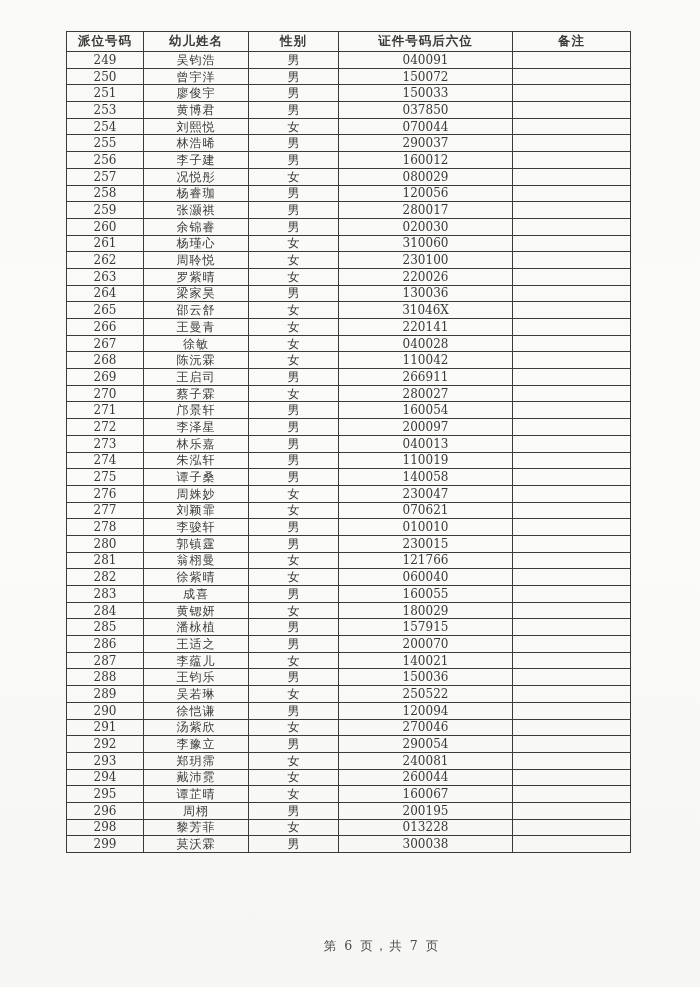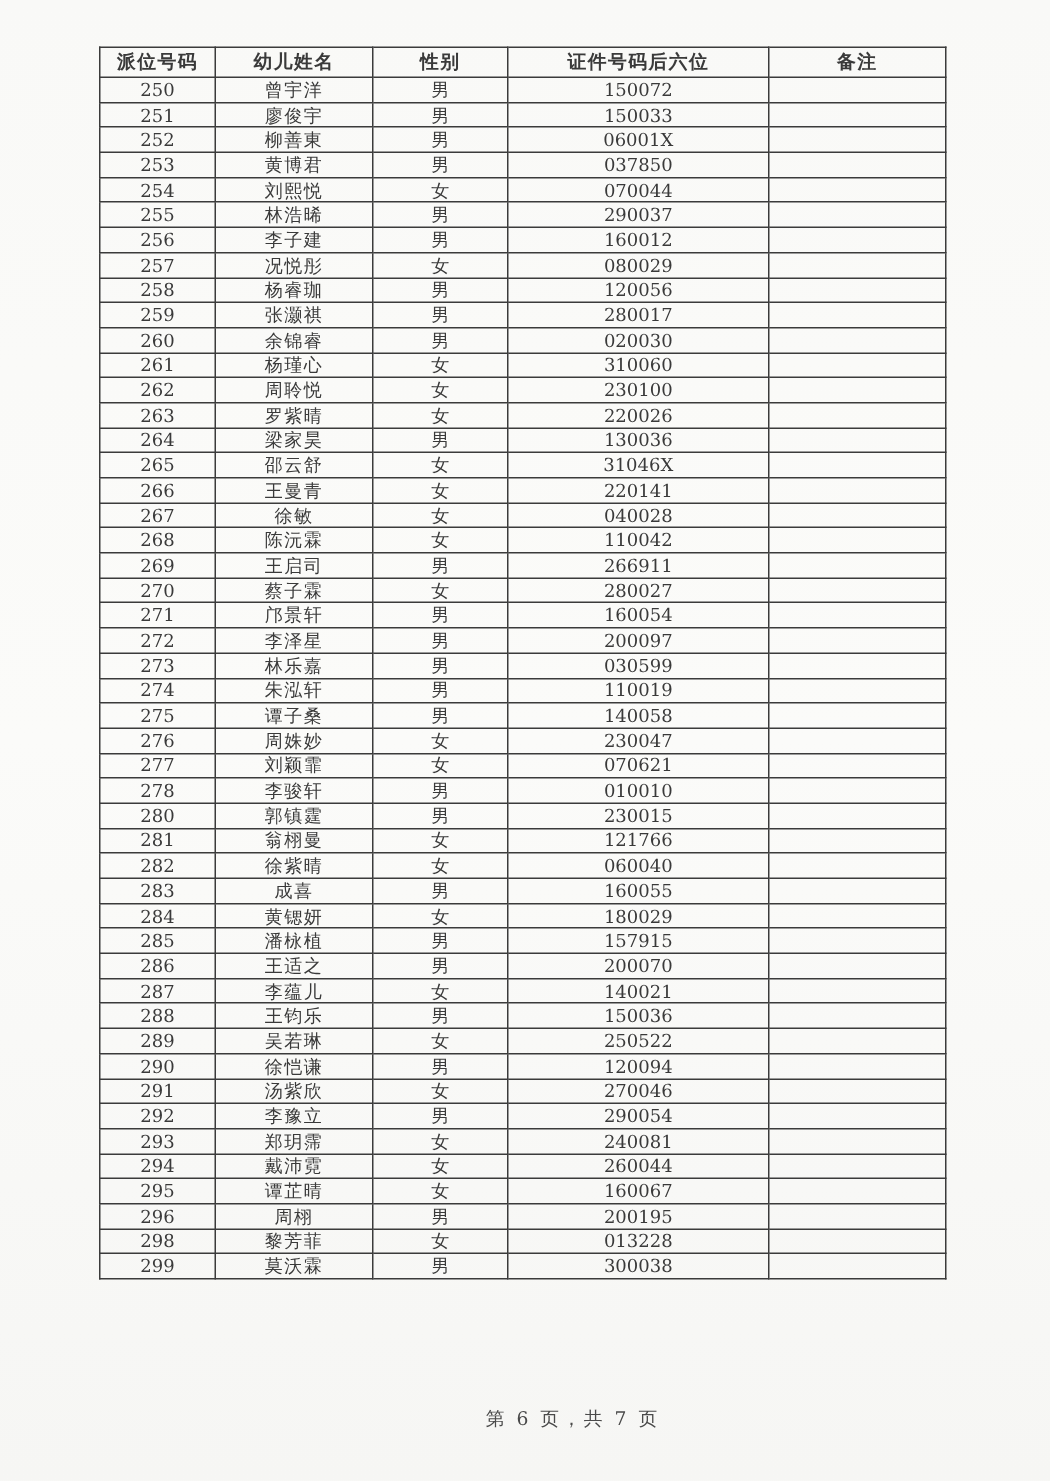--- a/index.html
+++ b/index.html
@@ -91,41 +91,41 @@
       <tr>
         <th>派位号码</th>
         <th>幼儿姓名</th>
         <th>性别</th>
         <th>证件号码后六位</th>
         <th>备注</th>
       </tr>
     </thead>
     <tbody>
         <tr>
+          <td data-col="num">249</td>
+          <td data-col="name">吴钧浩</td>
+          <td data-col="gender">男</td>
+          <td data-col="id">040091</td>
+          <td data-col="remark"></td>
+        </tr>
+        <tr>
           <td data-col="num">250</td>
           <td data-col="name">曾宇洋</td>
           <td data-col="gender">男</td>
           <td data-col="id">150072</td>
           <td data-col="remark"></td>
         </tr>
         <tr>
           <td data-col="num">251</td>
           <td data-col="name">廖俊宇</td>
           <td data-col="gender">男</td>
           <td data-col="id">150033</td>
           <td data-col="remark"></td>
         </tr>
         <tr>
-          <td data-col="num">252</td>
-          <td data-col="name">柳善東</td>
-          <td data-col="gender">男</td>
-          <td data-col="id">06001X</td>
-          <td data-col="remark"></td>
-        </tr>
-        <tr>
           <td data-col="num">253</td>
           <td data-col="name">黄博君</td>
           <td data-col="gender">男</td>
           <td data-col="id">037850</td>
           <td data-col="remark"></td>
         </tr>
         <tr>
           <td data-col="num">254</td>
           <td data-col="name">刘熙悦</td>
           <td data-col="gender">女</td>
@@ -255,21 +255,21 @@
           <td data-col="num">272</td>
           <td data-col="name">李泽星</td>
           <td data-col="gender">男</td>
           <td data-col="id">200097</td>
           <td data-col="remark"></td>
         </tr>
         <tr>
           <td data-col="num">273</td>
           <td data-col="name">林乐嘉</td>
           <td data-col="gender">男</td>
-          <td data-col="id">030599</td>
+          <td data-col="id">040013</td>
           <td data-col="remark"></td>
         </tr>
         <tr>
           <td data-col="num">274</td>
           <td data-col="name">朱泓轩</td>
           <td data-col="gender">男</td>
           <td data-col="id">110019</td>
           <td data-col="remark"></td>
         </tr>
         <tr>

